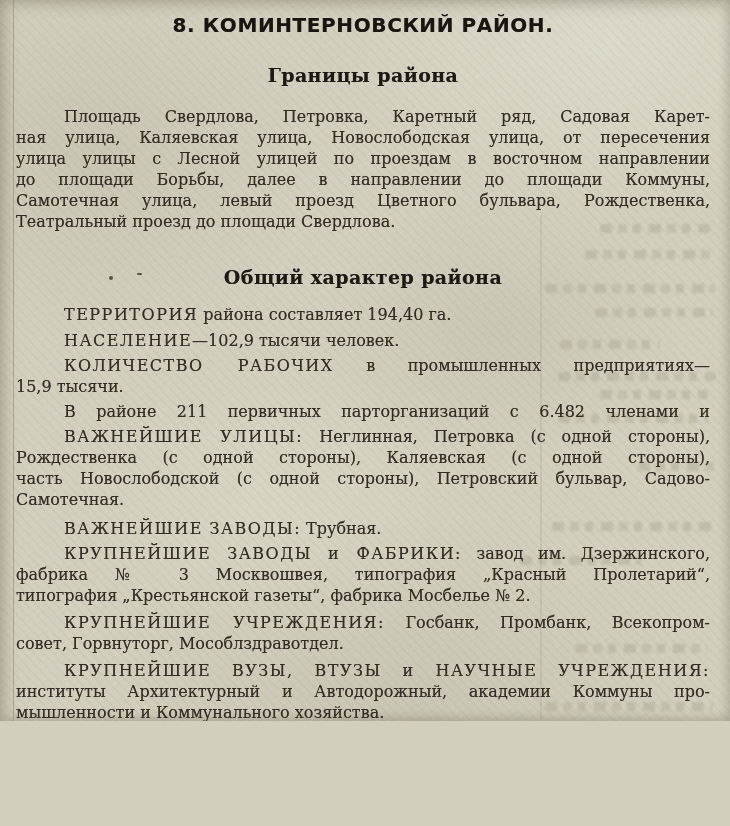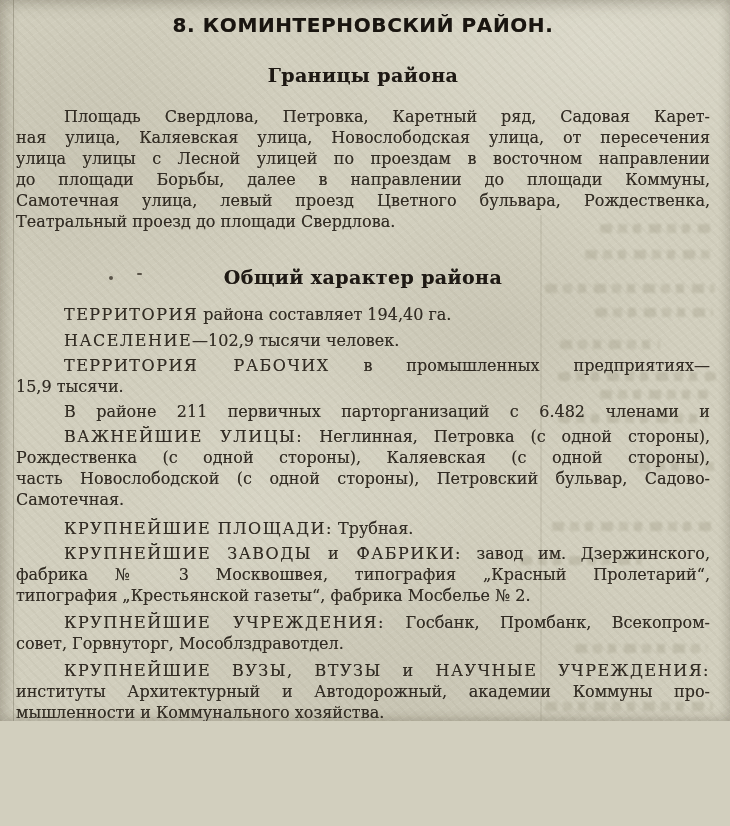--- a/index.html
+++ b/index.html
@@ -154,34 +154,34 @@
 
     <h2 class="subhead h-general">Общий характер района</h2>
 
     <div class="para p-terr">
         <div class="line last indent"><span class="lead">ТЕРРИТОРИЯ</span> района составляет 194,40 га.</div>
       </div>
     <div class="para p-pop">
         <div class="line last indent"><span class="lead">НАСЕЛЕНИЕ</span>—102,9 тысячи человек.</div>
       </div>
     <div class="para p-workers">
-        <div class="line indent"><span class="lead">ТЕРРИТОРИЯ РАБОЧИХ</span> в промышленных предприятиях—</div>
+        <div class="line indent"><span class="lead">КОЛИЧЕСТВО РАБОЧИХ</span> в промышленных предприятиях—</div>
         <div class="line last">15,9 тысячи.</div>
       </div>
     <div class="para p-party">
         <div class="line indent">В районе 211 первичных парторганизаций с 6.482 членами и</div>
       </div>
     <div class="para p-streets">
         <div class="line indent"><span class="lead">ВАЖНЕЙШИЕ УЛИЦЫ:</span> Неглинная, Петровка (с одной стороны),</div>
         <div class="line">Рождественка (с одной стороны), Каляевская (с одной стороны),</div>
         <div class="line">часть Новослободской (с одной стороны), Петровский бульвар, Садово-</div>
         <div class="line last">Самотечная.</div>
       </div>
     <div class="para p-squares">
-        <div class="line last indent"><span class="lead">КРУПНЕЙШИЕ ПЛОЩАДИ:</span> Трубная.</div>
+        <div class="line last indent"><span class="lead">ВАЖНЕЙШИЕ ЗАВОДЫ:</span> Трубная.</div>
       </div>
     <div class="para p-factories">
         <div class="line indent"><span class="lead">КРУПНЕЙШИЕ ЗАВОДЫ и ФАБРИКИ:</span> завод им. Дзержинского,</div>
         <div class="line">фабрика № 3 Москвошвея, типография „Красный Пролетарий“,</div>
         <div class="line last">типография „Крестьянской газеты“, фабрика Мосбелье № 2.</div>
       </div>
     <div class="para p-inst">
         <div class="line indent"><span class="lead">КРУПНЕЙШИЕ УЧРЕЖДЕНИЯ:</span> Госбанк, Промбанк, Всекопром-</div>
         <div class="line last">совет, Горвнуторг, Мособлздравотдел.</div>
       </div>

